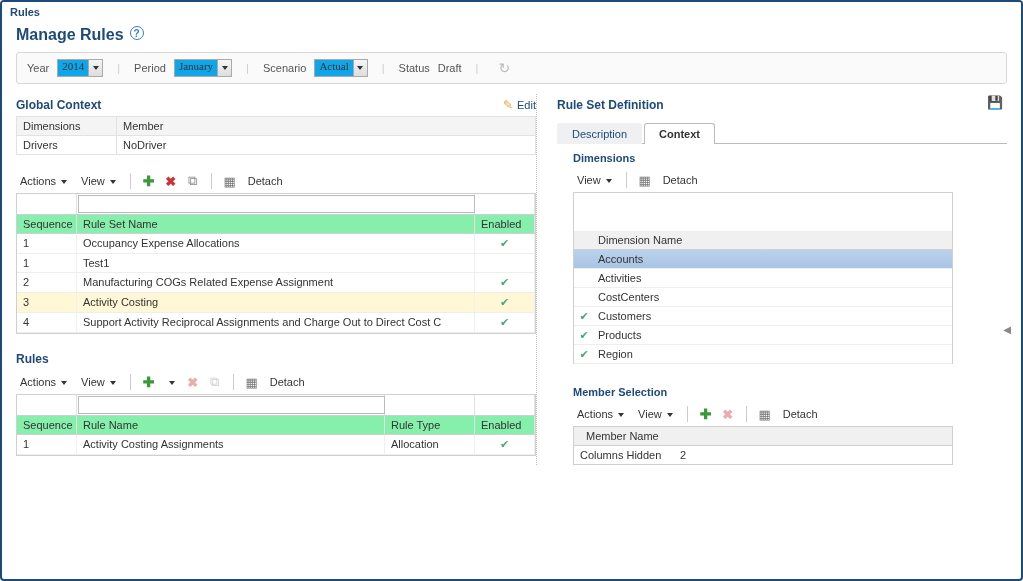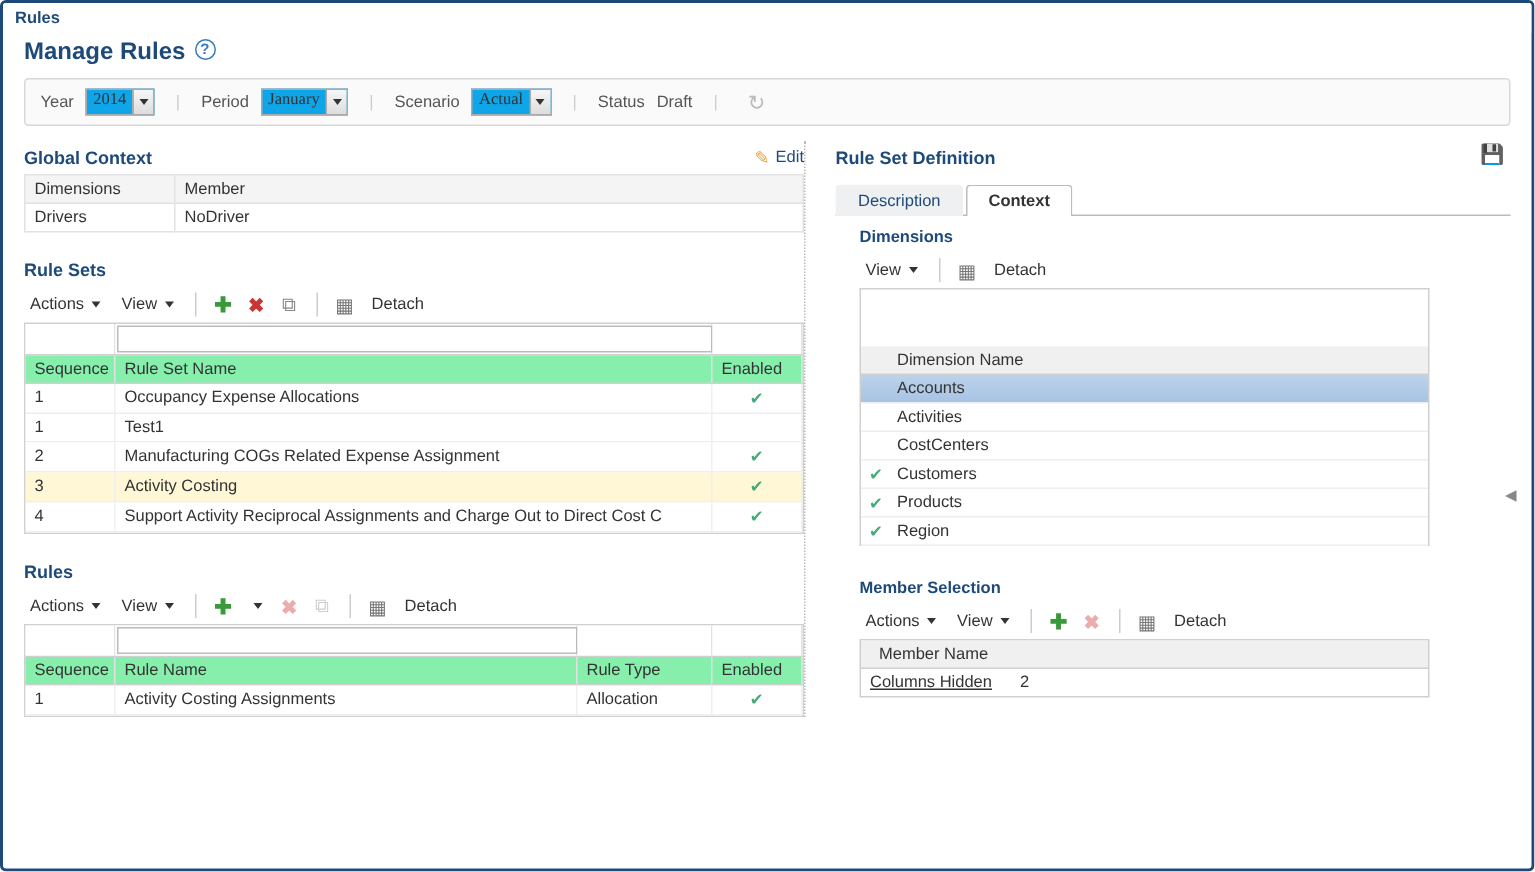--- a/index.html
+++ b/index.html
@@ -54,21 +54,21 @@
   .dims-tbar { margin-left: 16px; }
   .dims-grid { margin-left: 16px; border: 1px solid #d0d0d0; border-bottom: none; width: 380px; }
   .dims-head { background: #f0f0f0; padding: 3px 16px 3px 24px; border-bottom: 1px solid #d0d0d0; margin-top: 38px; }
   .dim-row { display: flex; align-items: center; border-bottom: 1px solid #eee; }
   .dim-row.hl { background: linear-gradient(#bcd2ec,#a8c4e4); }
   .dim-row .ck { width: 20px; text-align: center; color: #4a7; font-size: 11px; }
   .dim-row .nm { padding: 3px 4px; flex: 1; }
   .ms-grid { margin-left: 16px; border: 1px solid #d0d0d0; width: 380px; }
   .ms-head { background: #f0f0f0; padding: 3px 12px; border-bottom: 1px solid #d0d0d0; }
   .ms-row { display: flex; }
-  .ms-row .c1 { padding: 3px 6px; width: 100px; text-decoration: underline; }
+  .ms-row .c1 { padding: 3px 6px; width: 100px; }
   .ms-row .c2 { padding: 3px 6px; }
   .save-icon-top { position: absolute; right: 4px; top: 0; }
   .collapse-arrow { position: absolute; right: -4px; top: 230px; color: #888; font-size: 10px; }
   .disabled { opacity: 0.4; }
 </style>
 </head>
 <body>
 
 <div class="app">
   <div class="titlebar">Rules</div>
@@ -119,23 +119,20 @@
           <th style="width:100px">Dimensions</th>
           <th>Member</th>
         </tr>
         <tr>
           <td class="v">Drivers</td>
           <td class="v">NoDriver</td>
         </tr>
       </tbody>
         </table>
 
-      <div class="section-head">
-        <span>Rule Sets</span>
-      </div>
       <div class="toolbar">
         <span class="menubtn">
             <span>Actions</span>
             <span class="dd"></span>
           </span>
         <span class="menubtn">
             <span>View</span>
             <span class="dd"></span>
           </span>
         <span class="tbar-sep"></span>

